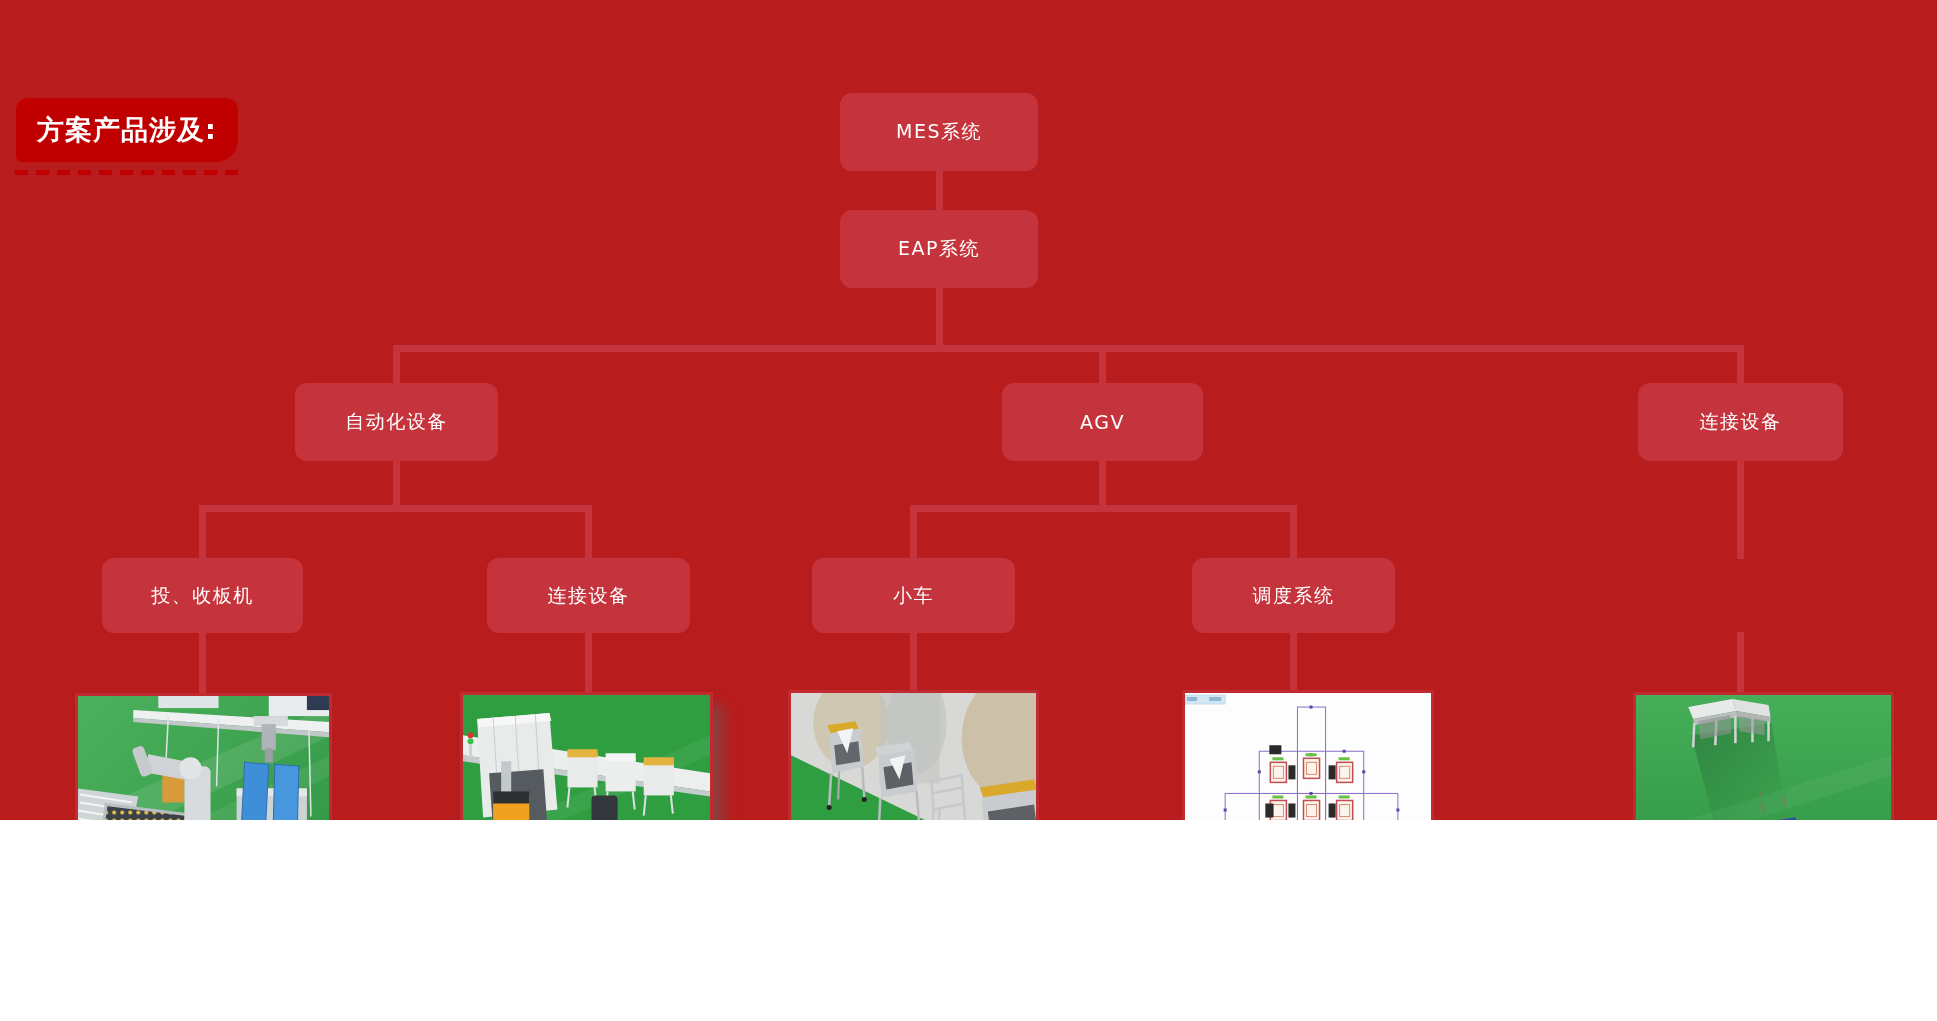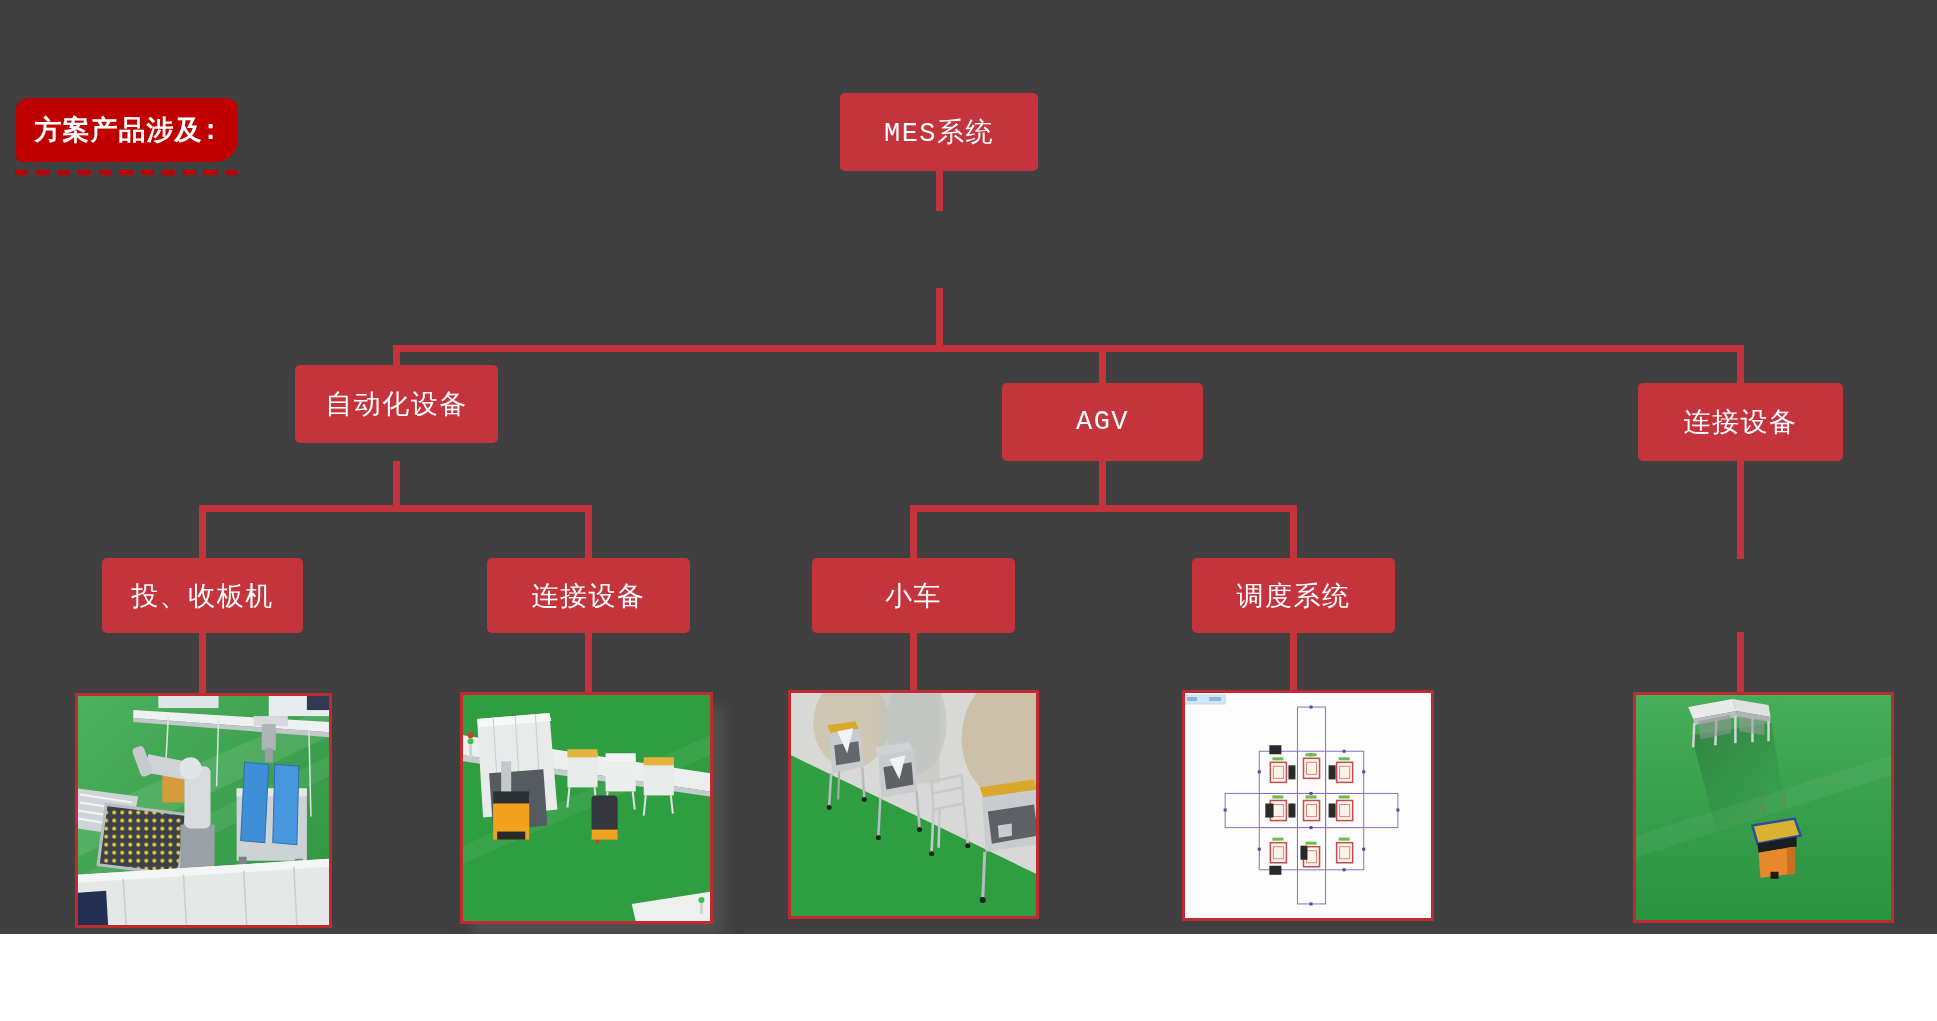--- a/index.html
+++ b/index.html
@@ -1,34 +1,34 @@
 <!DOCTYPE html>
 <html><head>
 <meta charset="utf-8">
 <style>
   * { margin:0; padding:0; box-sizing:border-box; }
   html,body { background:#ffffff; }
   body { font-family:"DejaVu Sans","Liberation Sans",sans-serif; }
-  .slide { position:relative; width:1937px; height:934px; background:#404040; overflow:hidden;font-family:Liberation Mono, monospace; }
+  .slide { position:relative; width:1937px; height:820px; background:#b91c1c; overflow:hidden; }
 
   .header-label {
     position:absolute; left:16px; top:98px; width:222px; height:64px;
     background:#c00000; color:#ffffff; font-weight:700; font-size:27px;
     display:flex; align-items:center; justify-content:center;
     border-radius:12px 12px 22px 6px; letter-spacing:1px;
   }
   .dash-line {
     position:absolute; left:15px; top:170px; width:226px; height:5px;
     background:repeating-linear-gradient(90deg,#c00000 0 13px,transparent 13px 21px);
   }
 
   .node {
     position:absolute; background:#c5343c; color:#ffffff;
-    border-radius:5px; display:flex; align-items:center; justify-content:center;
-    font-size:27px; letter-spacing:1.5px; font-weight:400;
+    border-radius:12px; display:flex; align-items:center; justify-content:center;
+    font-size:19px; letter-spacing:1.5px; font-weight:400;
   }
   .conn { position:absolute; background:#c5343c; }
 
   .thumb { position:absolute; border:3px solid #bf2b31; background:#ffffff; overflow:hidden; }
   .thumb svg { display:block; width:100%; height:100%; }
   .shadowed { box-shadow:11px 13px 12px rgba(95,95,95,0.5); }
 </style>
 </head>
 <body>
 
@@ -60,22 +60,25 @@
 
   <div class="conn" style="left:199px;top:632px;width:7px;height:62px"></div>
   <div class="conn" style="left:585px;top:632px;width:7px;height:61px"></div>
   <div class="conn" style="left:910px;top:632px;width:7px;height:59px"></div>
   <div class="conn" style="left:1290px;top:632px;width:7px;height:59px"></div>
   <div class="conn" style="left:1737px;top:632px;width:7px;height:61px"></div>
 
   <div class="node" style="left:840px;top:93px;width:198px;height:78px">
     <span>MES系统</span>
   </div>
-
-  <div class="node" style="left:295px;top:365px;width:203px;height:78px">
+  <div class="node" style="left:840px;top:210px;width:198px;height:78px">
+    <span>EAP系统</span>
+  </div>
+
+  <div class="node" style="left:295px;top:383px;width:203px;height:78px">
     <span>自动化设备</span>
   </div>
   <div class="node" style="left:1002px;top:383px;width:201px;height:78px">
     <span>AGV</span>
   </div>
   <div class="node" style="left:1638px;top:383px;width:205px;height:78px">
     <span>连接设备</span>
   </div>
 
   <div class="node" style="left:102px;top:558px;width:201px;height:75px">

